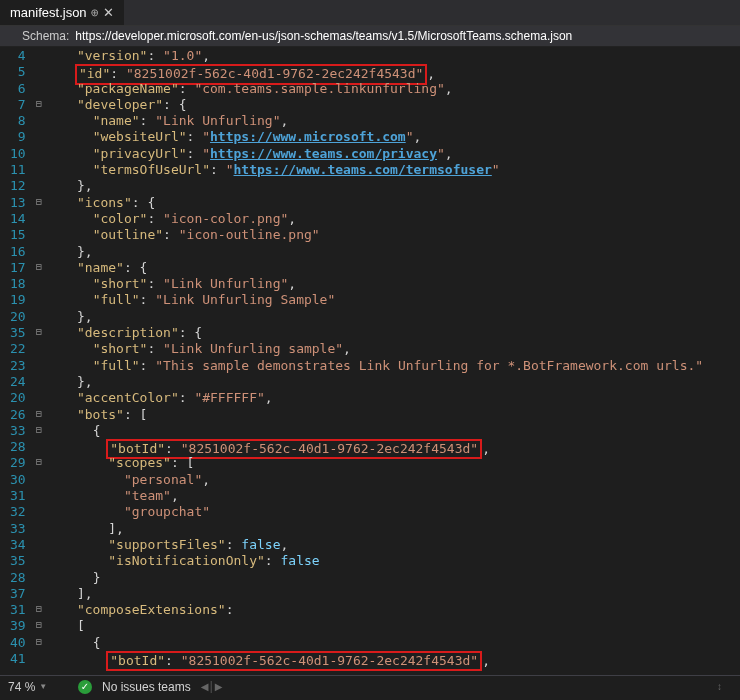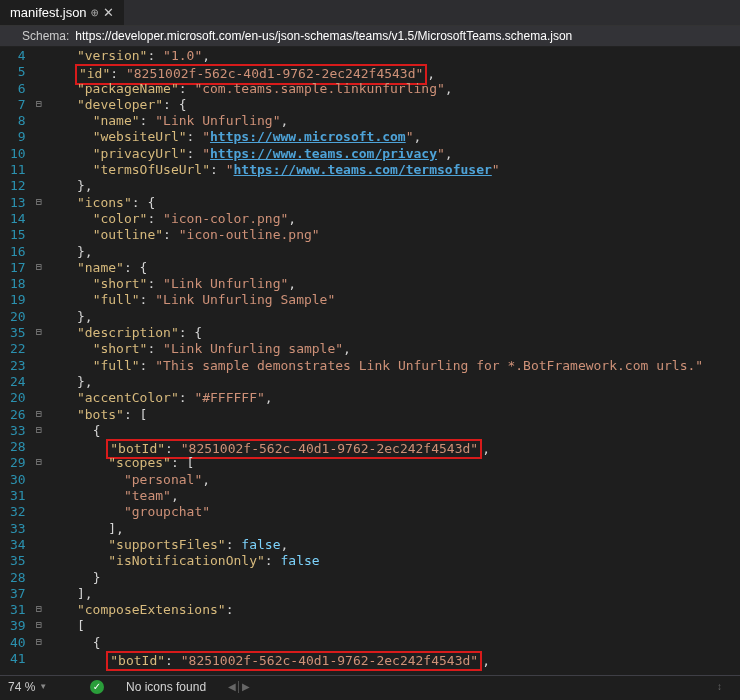--- a/index.html
+++ b/index.html
@@ -78,21 +78,21 @@
       display: inline-block;
       margin-left: -2px;
     }
     .status-bar {
       background: #1e1e1e;
       border-top: 1px solid #3f3f46;
       height: 22px;
       display: flex;
       align-items: center;
       padding: 0 8px;
-      gap: 22px;
+      gap: 10px;
       font-size: 12px;
     }
     .zoom-box { display: flex; align-items: center; gap: 4px; color: #ccc; width:60px;}
     .dropdown-arrow { font-size: 8px; color: #888; }
     .check-icon {
       width: 14px; height: 14px;
       background: #2a9d3a;
       border-radius: 50%;
       display: inline-flex;
       align-items: center;
@@ -241,16 +241,16 @@
       <div class="line"><span class="pun">        </span><span class="highlight-box"><span class="key">"botId"</span><span class="pun">: </span><span class="str">"8251002f-562c-40d1-9762-2ec242f4543d"</span></span><span class="pun">,</span></div>
     </div>
 </div>
 
 <div class="status-bar">
   <div class="zoom-box">
     <span>74 %</span>
     <span class="dropdown-arrow">▼</span>
   </div>
   <span class="check-icon">✓</span>
-  <span>No icons found</span>
+  <span>No issues teams</span>
   <span class="splitter">◀│▶</span>
   <span class="arrow-sep">↕</span>
 </div>
 
 </body></html>

